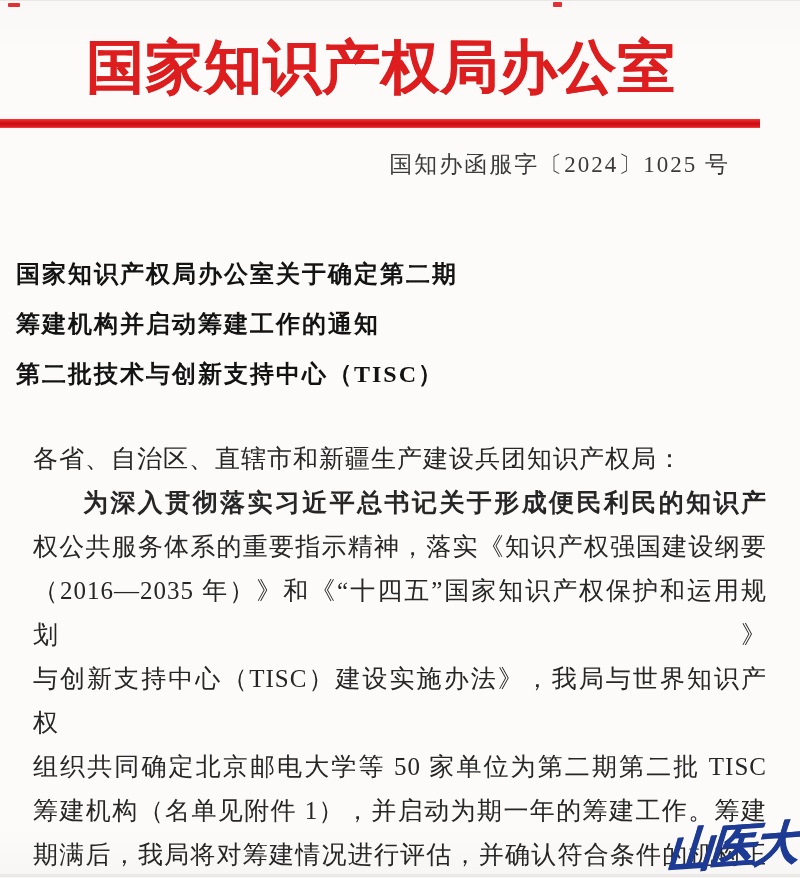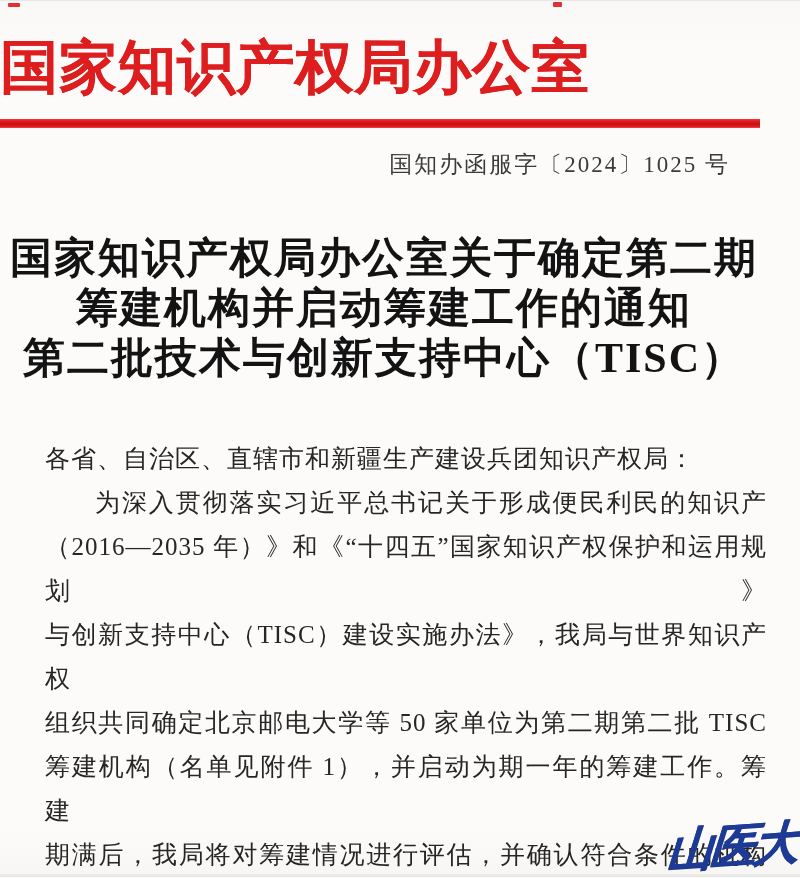--- a/index.html
+++ b/index.html
@@ -33,20 +33,21 @@
     border-radius: 1px;
   }
   .artifact-left { top: 2px; left: 8px; width: 12px; height: 4px; }
   .artifact-right { top: 1px; left: 553px; width: 9px; height: 5px; }
 
   .letterhead {
     position: absolute;
     top: 30px;
     left: 0;
     width: 762px;
+    text-align: center;
     font-size: 58px;
     line-height: 74px;
     font-weight: 700;
     letter-spacing: 1px;
     color: #dd1d1e;
     text-shadow: 0.5px 0 0 #dd1d1e;
     white-space: nowrap;
   }
   .divider {
     position: absolute;
@@ -64,49 +65,48 @@
     letter-spacing: 2px;
     color: #3b3b3b;
     white-space: nowrap;
     text-align: center;
   }
   .title {
     position: absolute;
     top: 232px;
     left: 0;
     width: 768px;
-    margin: 0;
-    text-align: center;
-    font-size: 42px;
+    margin: 16px;
+    font-size: 24px;
     line-height: 50px;
     font-weight: 700;
     letter-spacing: 2px;
     color: #131313;
   }
   .title .title-line {
     display: block;
     white-space: nowrap;
   }
   .body-text {
     position: absolute;
     top: 436px;
     left: 33px;
     width: 734px;
     font-size: 25px;
     line-height: 44px;
     color: #262626;
     letter-spacing: 1px;
   }
-  .line { display: block; white-space: nowrap; margin-left: 12px; }
+  .line { display: block; white-space: nowrap; }
   .jline {
     white-space: normal;
     text-align: justify;
     text-align-last: justify;
   }
-  .indent { text-indent: 2em; }
+  .indent { text-indent: 2em; font-weight: bold; }
   .watermark {
     position: absolute;
     right: 4px;
     bottom: 6px;
     font-size: 46px;
     line-height: 52px;
     font-weight: 900;
     font-style: italic;
     letter-spacing: -3px;
     color: #1d3a94;
@@ -131,20 +131,21 @@
 
   <h1 class="title">
     <span class="title-line">国家知识产权局办公室关于确定第二期</span>
     <span class="title-line">筹建机构并启动筹建工作的通知</span>
     <span class="title-line">第二批技术与创新支持中心（TISC）</span>
   </h1>
 
   <div class="body-text">
     <div class="line">各省、自治区、直辖市和新疆生产建设兵团知识产权局：</div>
     <div class="line jline indent">为深入贯彻落实习近平总书记关于形成便民利民的知识产</div>
+    <div class="line jline">权公共服务体系的重要指示精神，落实《知识产权强国建设纲要</div>
     <div class="line jline">（2016—2035 年）》和《“十四五”国家知识产权保护和运用规划》</div>
     <div class="line jline">与创新支持中心（TISC）建设实施办法》，我局与世界知识产权</div>
     <div class="line jline">组织共同确定北京邮电大学等 50 家单位为第二期第二批 TISC</div>
     <div class="line jline">筹建机构（名单见附件 1），并启动为期一年的筹建工作。筹建</div>
     <div class="line jline">期满后，我局将对筹建情况进行评估，并确认符合条件的机构正</div>
 
   </div>
 
   <div class="watermark">山医大</div>
 

